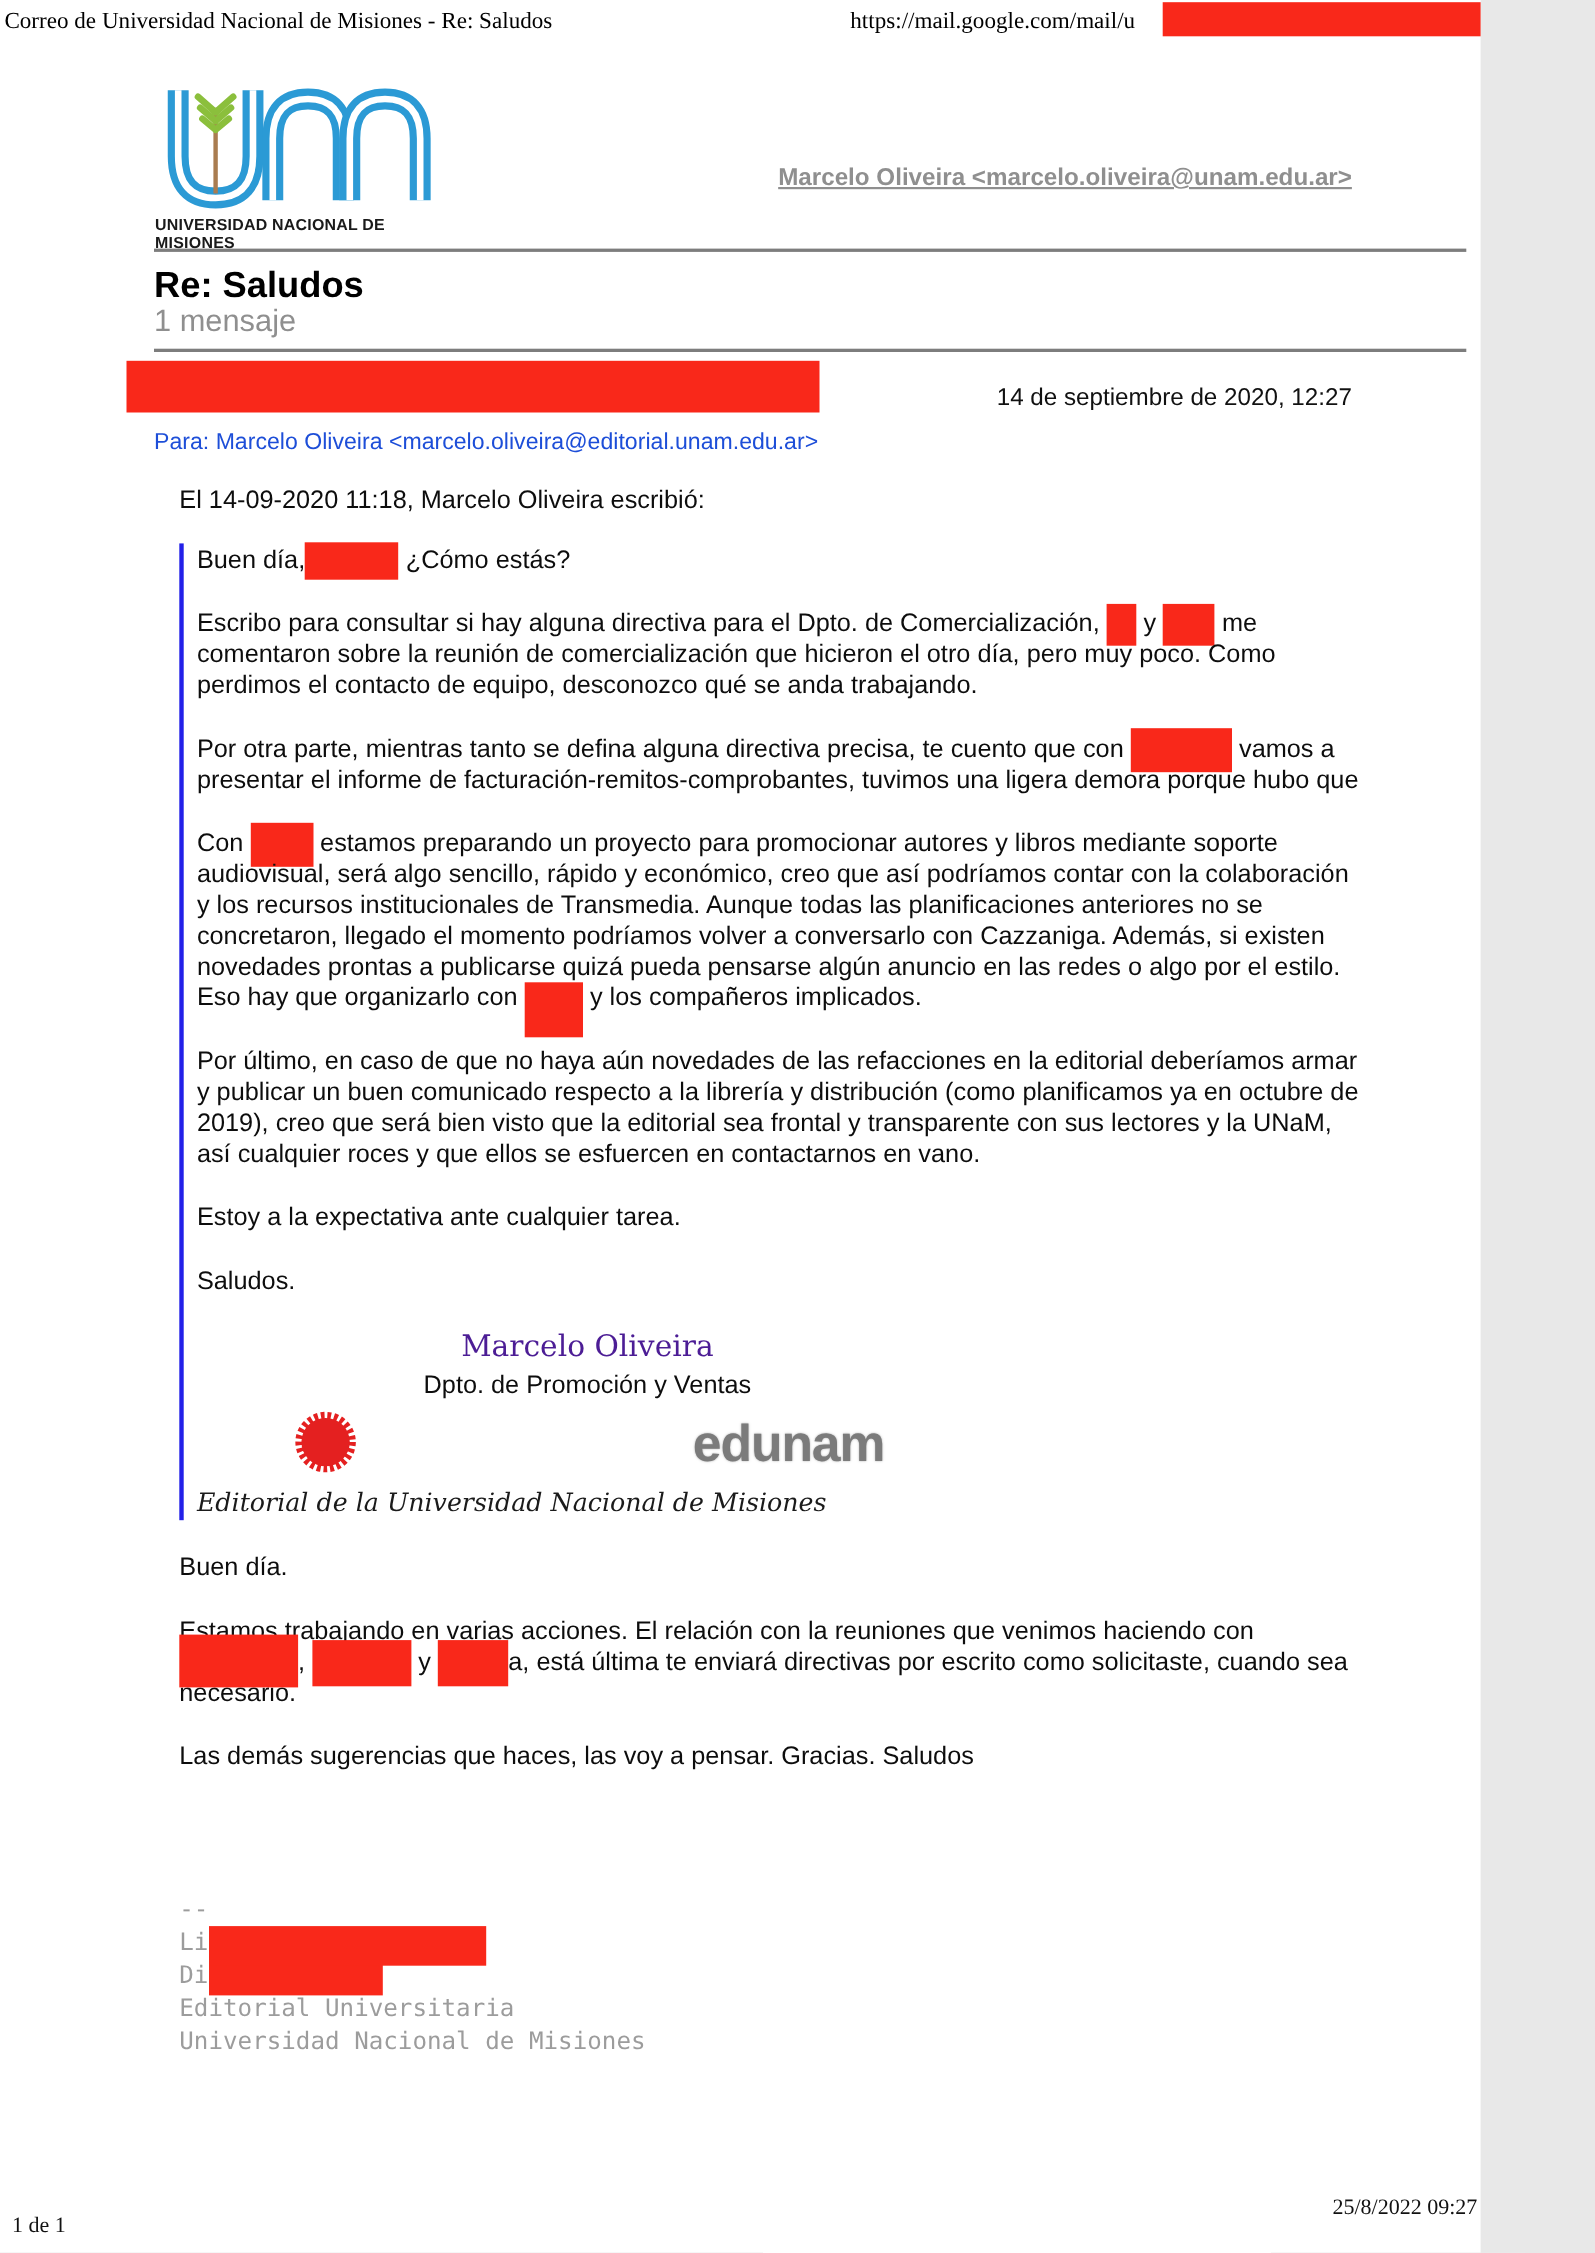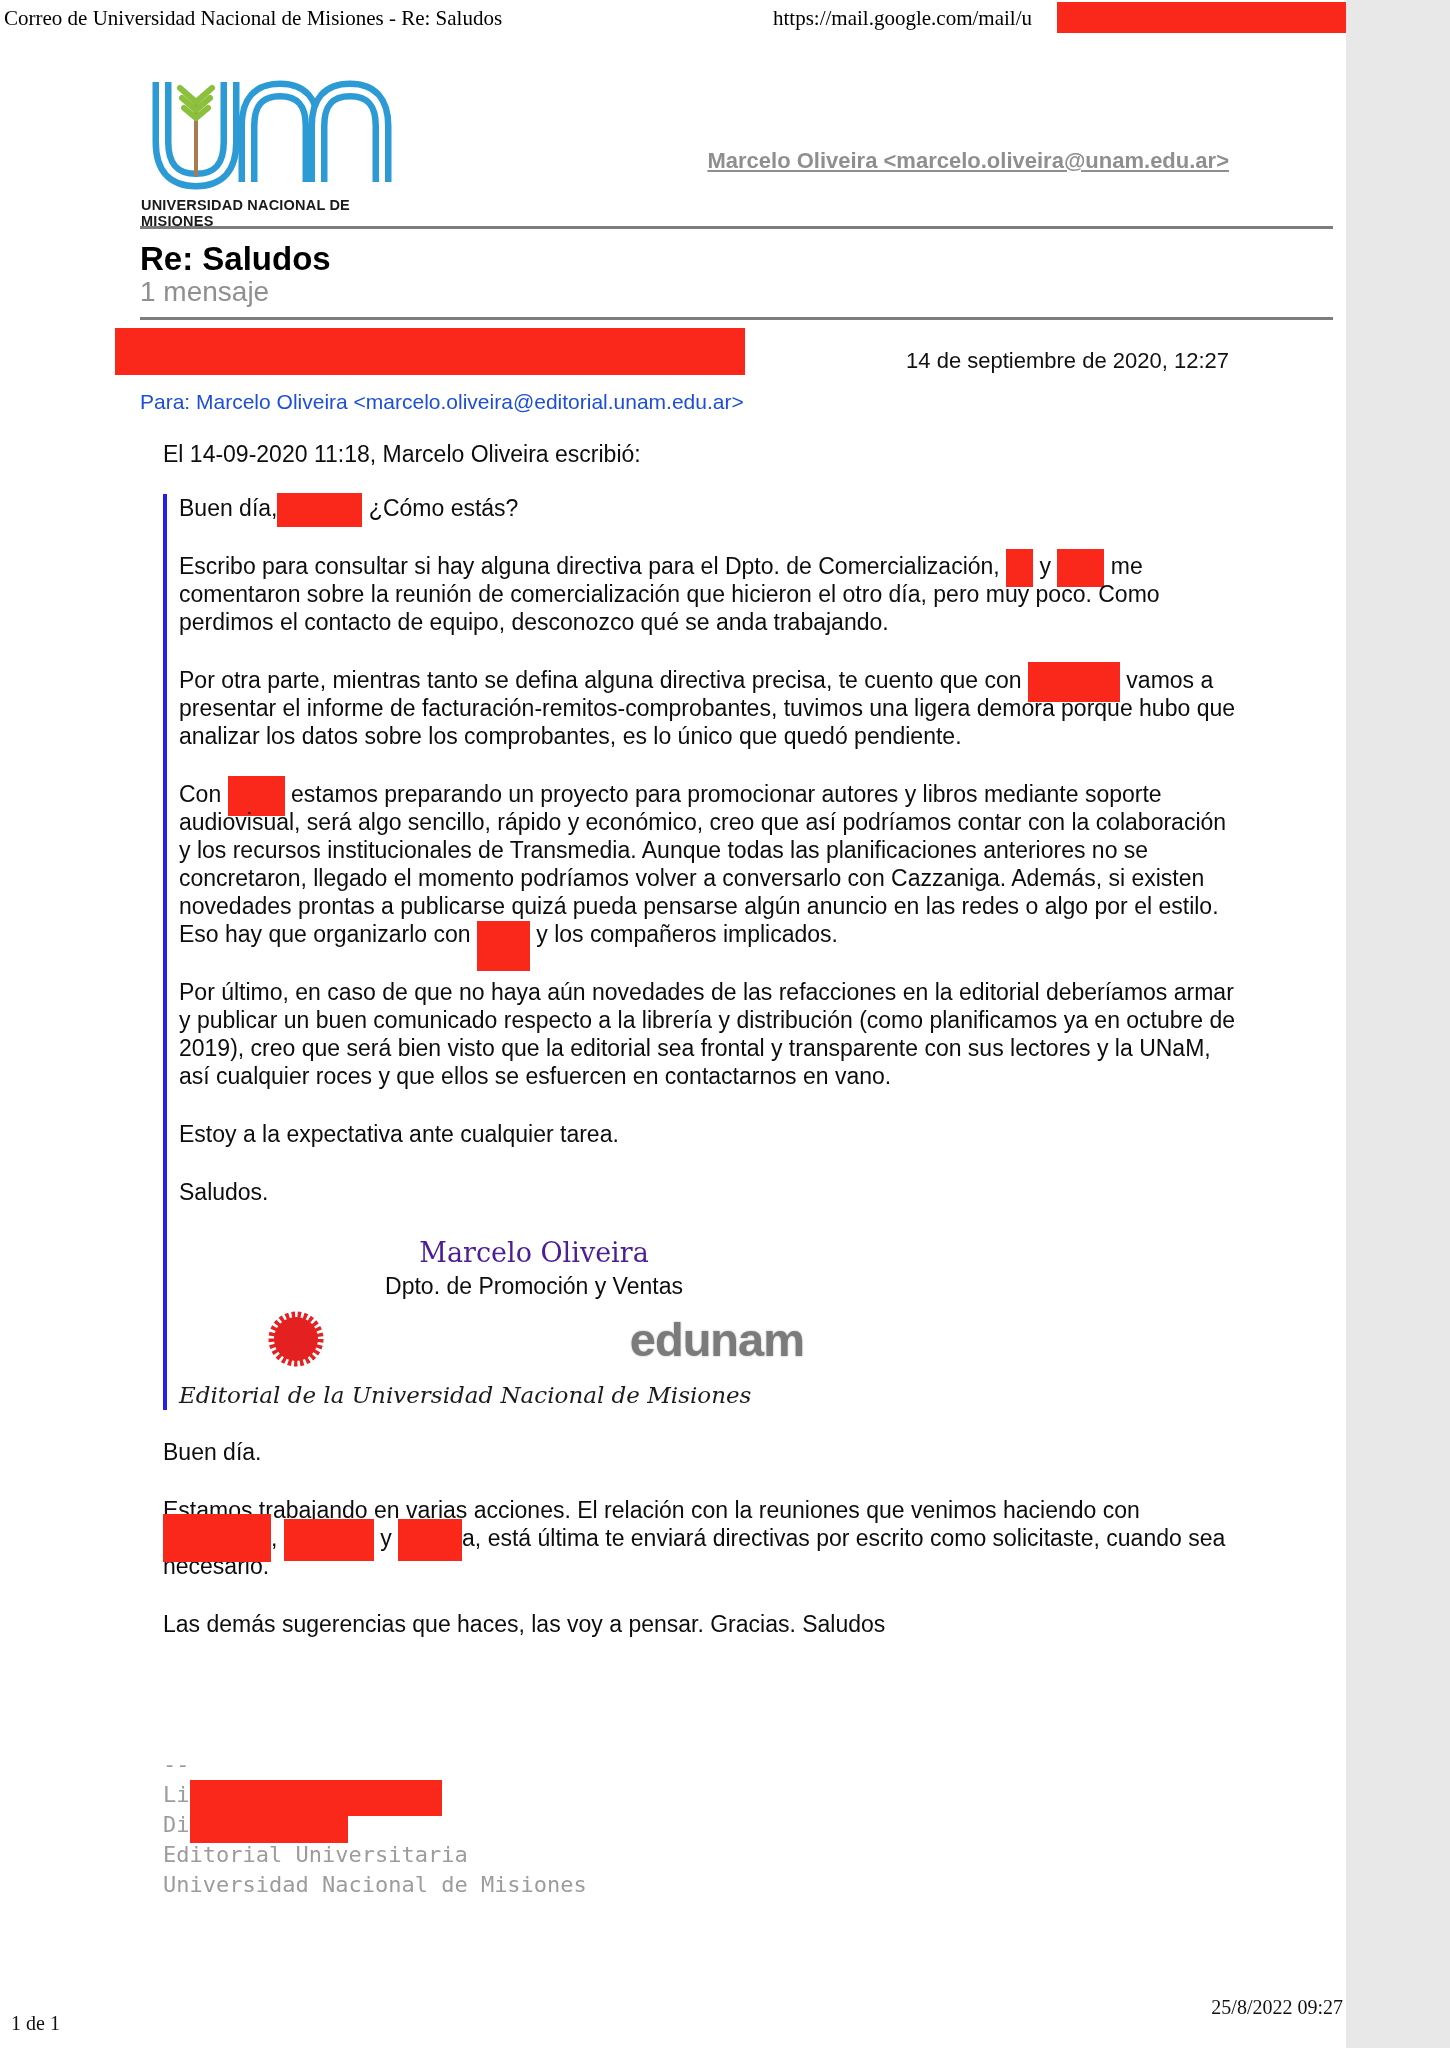--- a/index.html
+++ b/index.html
@@ -96,21 +96,20 @@
             <div class="pline"><span>Buen día,</span><span class="redact" style="width: 85px; height: 34px;"></span><span> ¿Cómo estás?</span></div>
           </div>
           <div class="para">
             <div class="pline"><span>Escribo para consultar si hay alguna directiva para el Dpto. de Comercialización, </span><span class="redact" style="width: 27px; height: 38px;"></span><span> y </span><span class="redact" style="width: 47px; height: 38px;"></span><span> me</span></div>
             <div class="pline"><span>comentaron sobre la reunión de comercialización que hicieron el otro día, pero muy poco. Como</span></div>
             <div class="pline"><span>perdimos el contacto de equipo, desconozco qué se anda trabajando.</span></div>
           </div>
           <div class="para">
             <div class="pline"><span>Por otra parte, mientras tanto se defina alguna directiva precisa, te cuento que con </span><span class="redact" style="width: 92px; height: 40px;"></span><span> vamos a</span></div>
             <div class="pline"><span>presentar el informe de facturación-remitos-comprobantes, tuvimos una ligera demora porque hubo que</span></div>
-            <div class="pline"><span>analizar los datos sobre los comprobantes, es lo único que quedó pendiente.</span></div>
           </div>
           <div class="para">
             <div class="pline"><span>Con </span><span class="redact" style="width: 57px; height: 40px;"></span><span> estamos preparando un proyecto para promocionar autores y libros mediante soporte</span></div>
             <div class="pline"><span>audiovisual, será algo sencillo, rápido y económico, creo que así podríamos contar con la colaboración</span></div>
             <div class="pline"><span>y los recursos institucionales de Transmedia. Aunque todas las planificaciones anteriores no se</span></div>
             <div class="pline"><span>concretaron, llegado el momento podríamos volver a conversarlo con Cazzaniga. Además, si existen</span></div>
             <div class="pline"><span>novedades prontas a publicarse quizá pueda pensarse algún anuncio en las redes o algo por el estilo.</span></div>
             <div class="pline"><span>Eso hay que organizarlo con </span><span class="redact" style="width: 53px; height: 50px; transform: translateY(10px);"></span><span> y los compañeros implicados.</span></div>
           </div>
           <div class="para">

